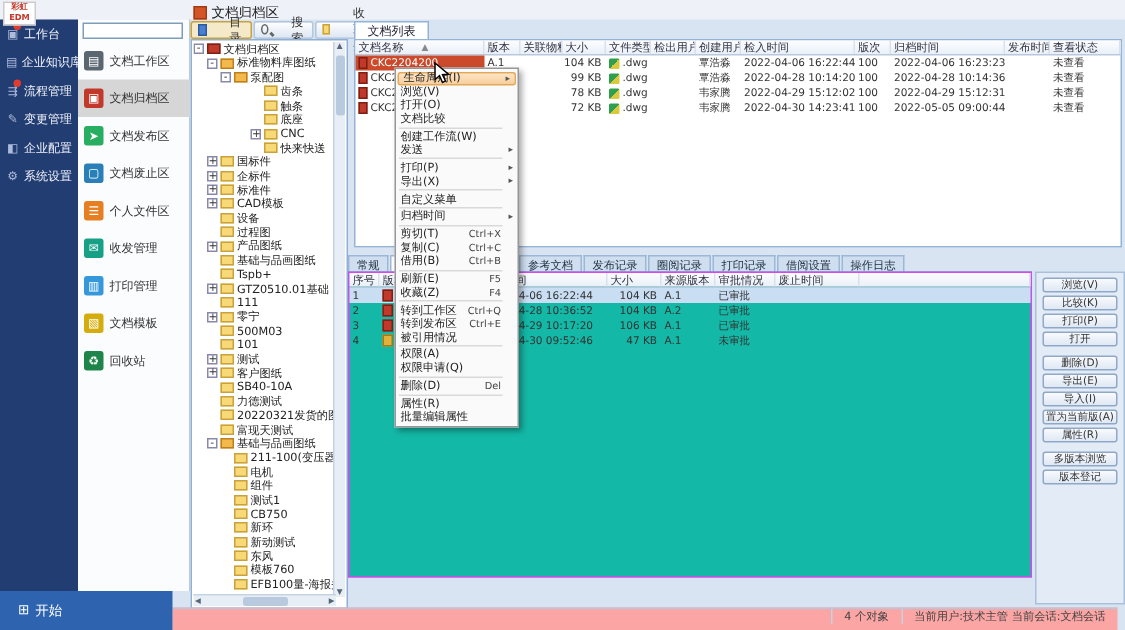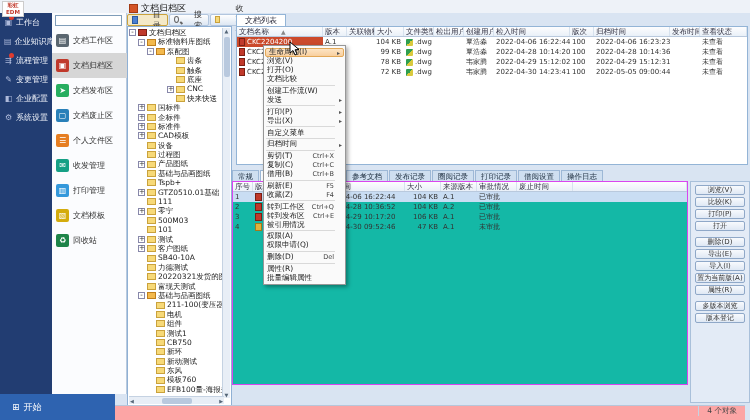--- a/index.html
+++ b/index.html
@@ -813,13 +813,14 @@
     </div>
   </div>
 
 <svg class="abs cursor" width="11" height="16" viewBox="0 0 11 16">
   <path d="M1,1 L1,12 L4,9.5 L6,14 L8,13 L6,8.8 L10,8.5 Z" fill="#fff" stroke="#000" stroke-width="1"></path>
 </svg>
 
 <div class="abs statusbar">
   <span class="sp"></span>
   <span class="cell">4 个对象</span>
+  <span class="cell">当前用户:技术主管  当前会话:文档会话</span>
 </div>
 
 </body></html>

